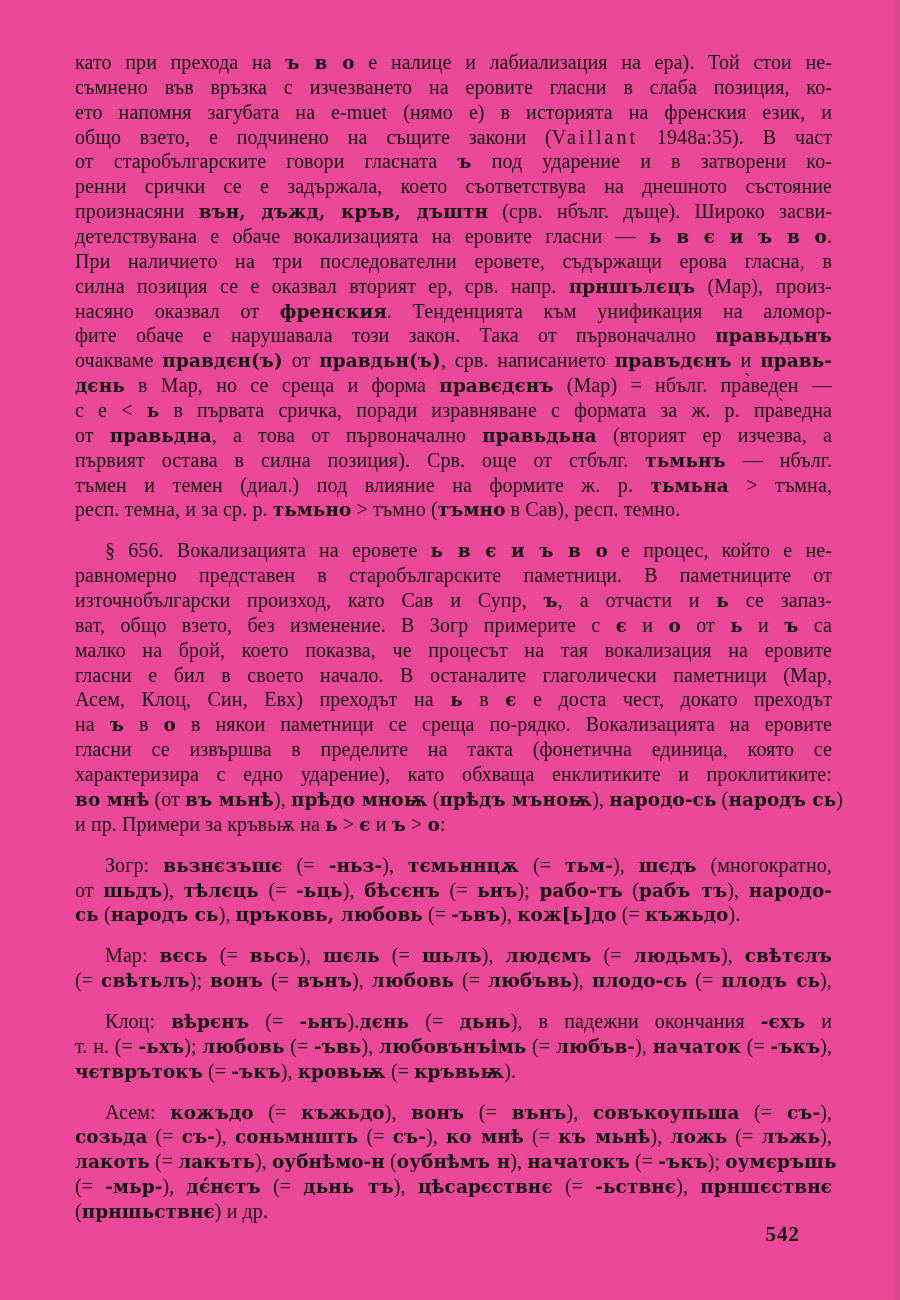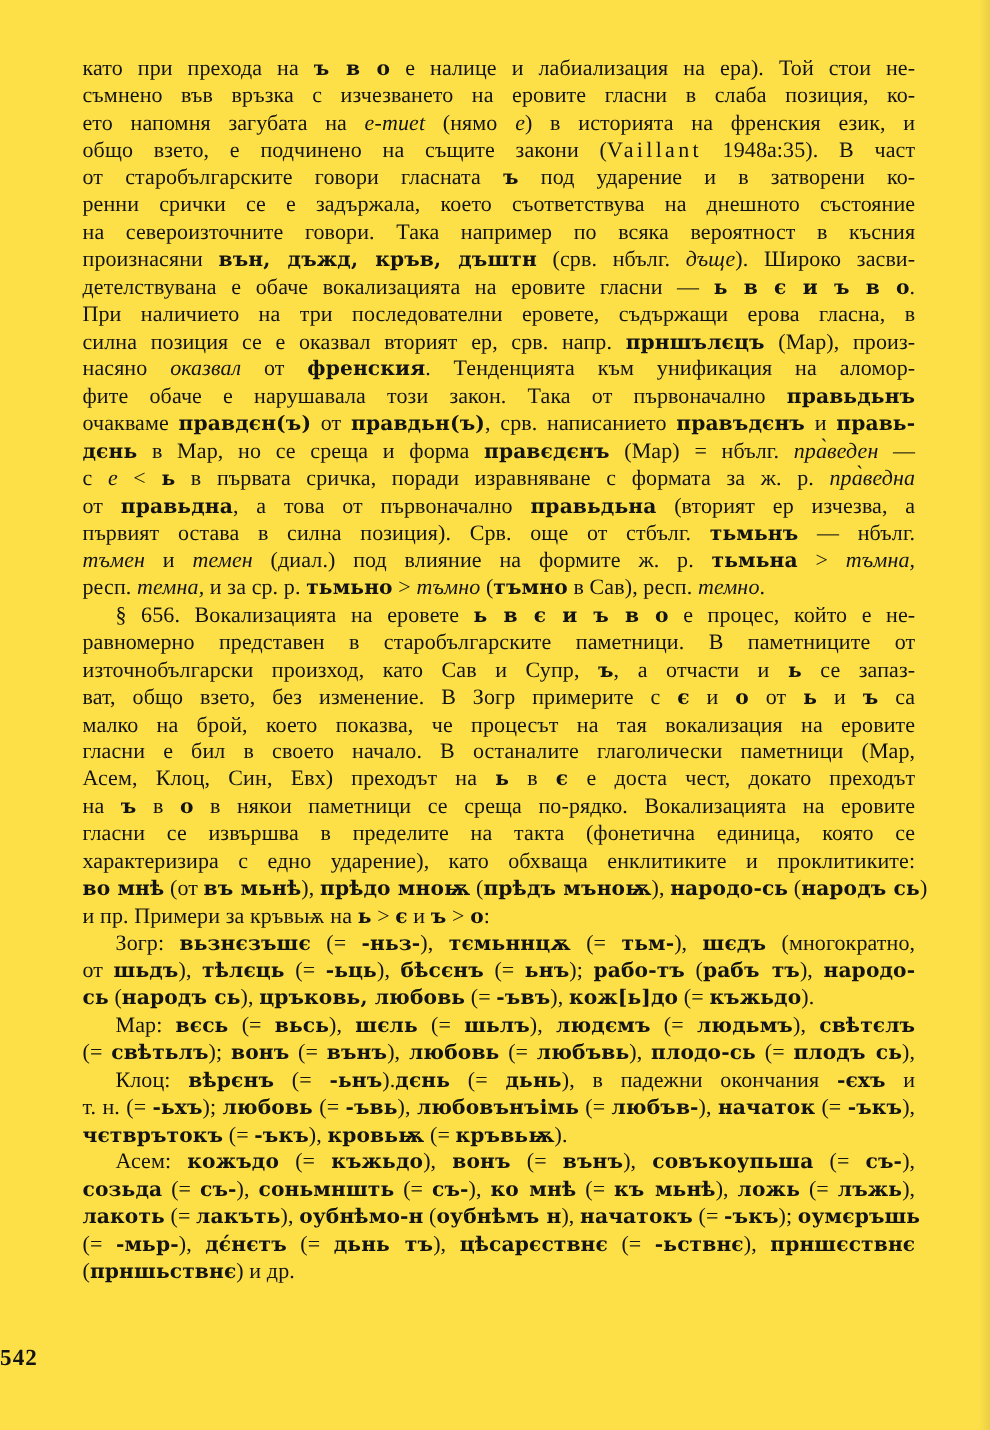--- a/index.html
+++ b/index.html
@@ -4,21 +4,21 @@
 <style>
   html,body{margin:0;padding:0;}
   body{
     width:900px;height:1300px;
     background:#f6f5f2;
     font-family:"Liberation Serif", serif;
   }
   .page{
     position:relative;
     width:900px;height:1300px;
-    background:#fde047;
+    background:#ec4899;
     color:#131313;
     overflow:hidden;
   }
   .page::after{
     content:"";
     position:absolute;top:0;right:0;width:10px;height:100%;
     background:linear-gradient(to left, rgba(60,55,45,0.10), rgba(60,55,45,0));
     pointer-events:none;
   }
   .text-block{
@@ -29,50 +29,49 @@
   .line{
     font-size:20px;
     line-height:24.87px;
     height:24.87px;
     text-align:justify;
     text-align-last:justify;
     white-space:nowrap;
     letter-spacing:0.1px;
   }
   .line.end{ text-align-last:left; white-space:normal; }
-  .line.indent{ text-indent:30px; }
+  .line.indent{ text-indent:30px;margin-top:16px; }
   .sg-n{}
-  .sg-i{ font-style:italic; }
+  .sg-i{ }
   .sg-o{
     font-family:"DejaVu Serif", serif;
     font-weight:700;
     font-size:18.4px;
   }
   .sg-sp{ letter-spacing:3px; }
   .page-number{
     position:absolute;
     top:1222px;left:0;width:800px;
-    text-align:left;
+    text-align:right;
     font-size:21px;
     font-weight:700;
     letter-spacing:1px;
   }
 </style>
 </head>
 <body>
 
 <div class="page">
   <div class="text-block">
       <div class="line"><span class="sg-n">като при прехода на </span><span class="sg-o">ъ в о</span><span class="sg-n"> е налице и лабиализация на ера). Той стои не-</span></div>
       <div class="line"><span class="sg-n">съмнено във връзка с изчезването на еровите гласни в слаба позиция, ко-</span></div>
       <div class="line"><span class="sg-n">ето напомня загубата на </span><span class="sg-i">e-muet</span><span class="sg-n"> (нямо </span><span class="sg-i">е</span><span class="sg-n">) в историята на френския език, и</span></div>
       <div class="line"><span class="sg-n">общо взето, е подчинено на същите закони (</span><span class="sg-sp">Vaillant</span><span class="sg-n"> 1948a:35). В част</span></div>
       <div class="line"><span class="sg-n">от старобългарските говори гласната </span><span class="sg-o">ъ</span><span class="sg-n"> под ударение и в затворени ко-</span></div>
       <div class="line"><span class="sg-n">ренни срички се е задържала, което съответствува на днешното състояние</span></div>
-      <div class="line"><span class="sg-n">на североизточните говори. Така например по всяка вероятност в късния</span></div>
       <div class="line"><span class="sg-n">произнасяни </span><span class="sg-o">вън, дъжд, кръв, дъштн</span><span class="sg-n"> (срв. нбълг. </span><span class="sg-i">дъще</span><span class="sg-n">). Широко засви-</span></div>
       <div class="line"><span class="sg-n">детелствувана е обаче вокализацията на еровите гласни — </span><span class="sg-o">ь в є и ъ в о</span><span class="sg-n">.</span></div>
       <div class="line"><span class="sg-n">При наличието на три последователни еровете, съдържащи ерова гласна, в</span></div>
       <div class="line"><span class="sg-n">силна позиция се е оказвал вторият ер, срв. напр. </span><span class="sg-o">прншълєцъ</span><span class="sg-n"> (Мар), произ-</span></div>
       <div class="line"><span class="sg-n">насяно </span><span class="sg-i">оказвал</span><span class="sg-n"> от </span><span class="sg-o">френския</span><span class="sg-n">. Тенденцията към унификация на аломор-</span></div>
       <div class="line"><span class="sg-n">фите обаче е нарушавала този закон. Така от първоначално </span><span class="sg-o">правьдьнъ</span></div>
       <div class="line"><span class="sg-n">очакваме </span><span class="sg-o">правдєн(ъ)</span><span class="sg-n"> от </span><span class="sg-o">правдьн(ъ)</span><span class="sg-n">, срв. написанието </span><span class="sg-o">правъдєнъ</span><span class="sg-n"> и </span><span class="sg-o">правь-</span></div>
       <div class="line"><span class="sg-o">дєнь</span><span class="sg-n"> в Мар, но се среща и форма </span><span class="sg-o">правєдєнъ</span><span class="sg-n"> (Мар) = нбълг. </span><span class="sg-i">пра̀веден</span><span class="sg-n"> —</span></div>
       <div class="line"><span class="sg-n">с </span><span class="sg-i">е</span><span class="sg-n"> &lt; </span><span class="sg-o">ь</span><span class="sg-n"> в първата сричка, поради изравняване с формата за ж. р. </span><span class="sg-i">пра̀ведна</span></div>
       <div class="line"><span class="sg-n">от </span><span class="sg-o">правьдна</span><span class="sg-n">, а това от първоначално </span><span class="sg-o">правьдьна</span><span class="sg-n"> (вторият ер изчезва, а</span></div>

